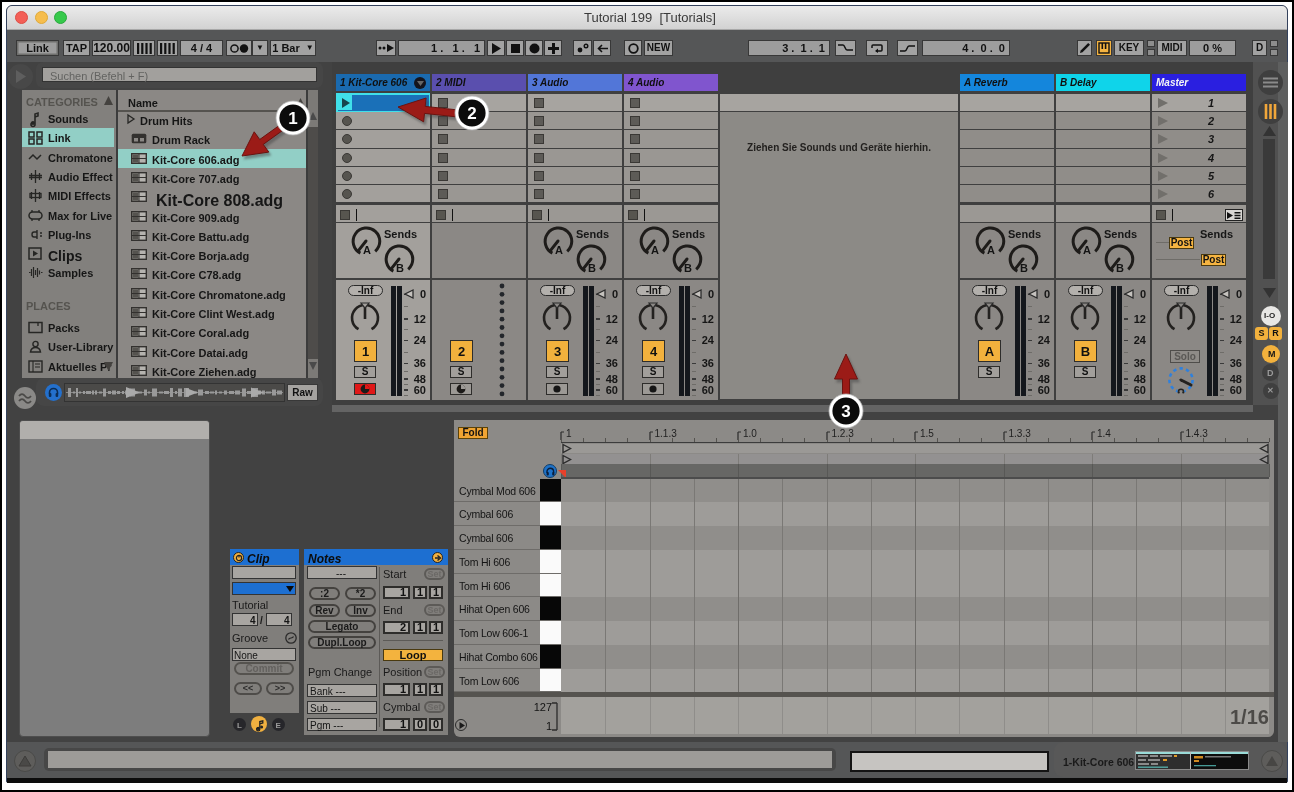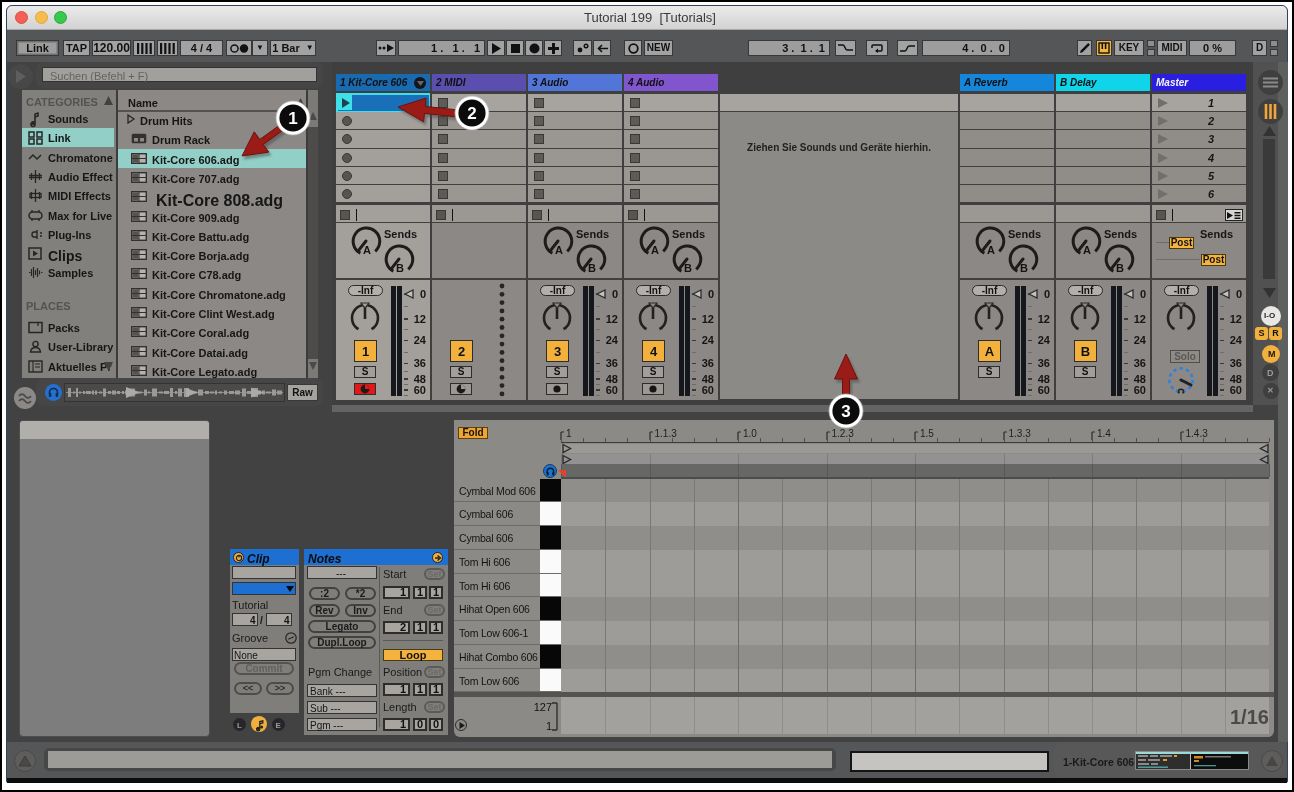--- a/index.html
+++ b/index.html
@@ -333,21 +333,21 @@
     <path d="M8 1 V10" stroke="#33312f" stroke-width="1"></path>
     <path d="M1 5.5 h14" stroke="#33312f" stroke-width="1"></path>
   </svg>
 <div class="lbl" style="left:152px;top:347.60000000000014px;font-size:11px">Kit-Core Datai.adg</div>
 <svg style="left:131px;top:364.90000000000015px" width="16" height="11">
     <rect x="0.7" y="0.7" width="14.6" height="9.6" fill="#b5b3af" stroke="#33312f" stroke-width="1.4"></rect>
     <rect x="1.4" y="1.4" width="6" height="8.2" fill="#55534f"></rect>
     <path d="M8 1 V10" stroke="#33312f" stroke-width="1"></path>
     <path d="M1 5.5 h14" stroke="#33312f" stroke-width="1"></path>
   </svg>
-<div class="lbl" style="left:152px;top:366.90000000000015px;font-size:11px">Kit-Core Legato.adg</div>
+<div class="lbl" style="left:152px;top:366.90000000000015px;font-size:11px">Kit-Core Ziehen.adg</div>
 <div class="a" style="left:36px;top:378px;width:287px;height:28px;background:#464646;border-radius:8px"></div>
 <div class="a" style="left:64px;top:383px;width:221px;height:19px;background:#4b4a48;border:1px solid #333"></div>
 <svg style="left:66px;top:385px" width="217" height="15" viewBox="0 0 217 15">
     <path d="M0 7.5 h217" stroke="#888" stroke-width="1"></path>
     <g fill="#999">
       <rect x="2" y="3.0" width="3" height="9"></rect>
       <rect x="7" y="6.5" width="2" height="2"></rect>
       <rect x="10" y="3.0" width="2" height="9"></rect>
       <rect x="13" y="6.5" width="2" height="2"></rect>
       <rect x="17" y="6.0" width="2" height="3"></rect>
@@ -961,21 +961,21 @@
 <div class="nbox" style="left:383px;top:621px;width:27px;height:13px">2</div>
 <div class="nbox" style="left:413px;top:621px;width:14px;height:13px">1</div>
 <div class="nbox" style="left:429px;top:621px;width:14px;height:13px">1</div>
 <div class="a" style="left:383px;top:640px;width:60px;height:1.2px;background:#5c5a57"></div>
 <div class="btn" style="left:383px;top:649px;width:60px;height:12px;background:#f3b33e;font-size:11px;border:1px solid #4a3a10">Loop</div>
 <div class="lbl" style="left:383px;top:667px;font-weight:normal;font-size:11px;color:#1a1a1a">Position</div>
 <div class="oval" style="left:424px;top:666px;width:21px;height:12px;color:#6b6966;border-color:#5c5a57;font-size:9px">Set</div>
 <div class="nbox" style="left:383px;top:683px;width:27px;height:13px">1</div>
 <div class="nbox" style="left:413px;top:683px;width:14px;height:13px">1</div>
 <div class="nbox" style="left:429px;top:683px;width:14px;height:13px">1</div>
-<div class="lbl" style="left:383px;top:702px;font-weight:normal;font-size:11px;color:#1a1a1a">Length</div>
+<div class="lbl" style="left:383px;top:702px;font-weight:normal;font-size:11px;color:#1a1a1a">Cymbal</div>
 <div class="oval" style="left:424px;top:701px;width:21px;height:12px;color:#6b6966;border-color:#5c5a57;font-size:9px">Set</div>
 <div class="nbox" style="left:383px;top:718px;width:27px;height:13px">1</div>
 <div class="nbox" style="left:413px;top:718px;width:14px;height:13px">0</div>
 <div class="nbox" style="left:429px;top:718px;width:14px;height:13px">0</div>
 <div class="a" style="left:454px;top:420px;width:820px;height:317px;background:#8c8a87;border-radius:0 0 6px 6px"></div>
 <div class="btn" style="left:458px;top:427px;width:30px;height:12px;background:#f0a432;font-size:10px;border:1px solid #5c4308">Fold</div>
 <svg style="left:561.0px;top:432px" width="4" height="8">
     <path d="M0 0 h3 M0 0 v8" stroke="#2c2c2c" stroke-width="1.2"></path>
   </svg>
 <div class="lbl" style="left:566.0px;top:429px;font-weight:normal;font-size:10px;color:#1f1f1f">1</div>

